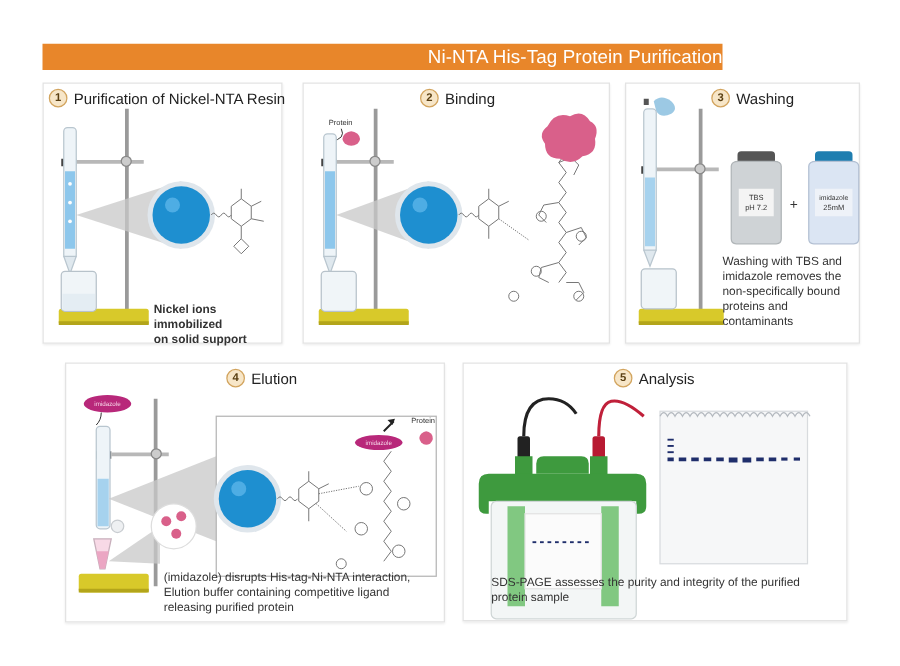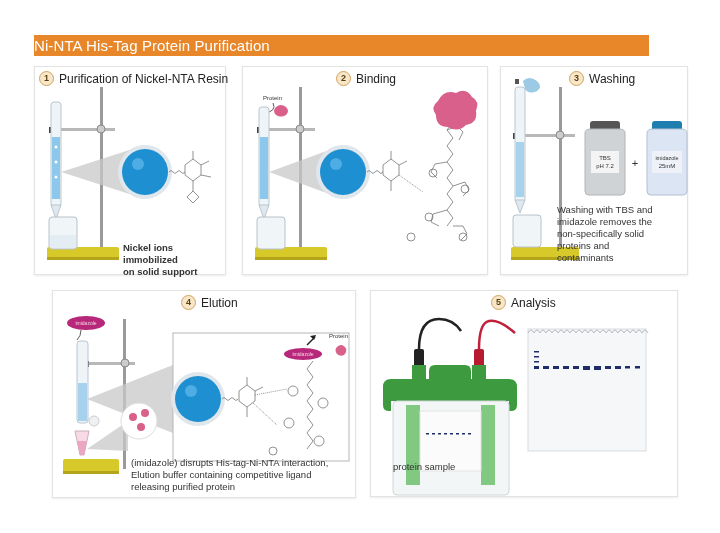--- a/index.html
+++ b/index.html
@@ -1,19 +1,19 @@
 <!DOCTYPE html>
 <html><head>
 <meta charset="utf-8">
 <style>
   html, body { margin:0; padding:0; background:#ffffff; }
   body { width:720px; height:533px; position:relative; overflow:hidden;
          font-family:"Liberation Sans", sans-serif; color:#333; }
-  .banner { position:absolute; left:34px; top:35px; width:615px; height:21px;
-            background:#E8862A; color:#fff; text-align:left; font-size:15px;
+  .banner { position:absolute; left:34px; top:35px; width:544px; height:21px;
+            background:#E8862A; color:#fff; text-align:right; font-size:15px;
             line-height:21px; letter-spacing:0.1px; }
   .panel { position:absolute; background:#fff; border:1px solid #e3e3e3;
            box-shadow:0 1px 2px rgba(0,0,0,0.08); }
   .ptitle { position:absolute; font-size:12px; color:#222; white-space:nowrap;
             display:flex; align-items:center; gap:5px; }
   .badge { display:inline-block; width:13px; height:13px; border-radius:50%;
            background:#f7e6c8; border:1px solid #d2a45e; font-size:9px;
            line-height:13px; text-align:center; color:#5a3f12; font-weight:bold; }
   .caption { position:absolute; font-size:9.5px; line-height:12px; color:#333; }
   svg { position:absolute; left:0; top:0; overflow:visible; }
@@ -138,24 +138,24 @@
     <text x="104" y="93" font-size="6" text-anchor="middle" fill="#333" class="lbl">TBS</text>
     <text x="104" y="101" font-size="6" text-anchor="middle" fill="#333" class="lbl">pH 7.2</text>
     <text x="134" y="100" font-size="11" text-anchor="middle" fill="#333" class="lbl">+</text>
 
     <rect x="151" y="54" width="30" height="10" rx="3" fill="#1f7eb0"></rect>
     <path d="M146 66 q0 -4 6 -4 h28 q6 0 6 4 v58 q0 4 -4 4 h-32 q-4 0 -4 -4z" fill="#dbe5f3" stroke="#b3c0d3"></path>
     <rect x="151" y="84" width="30" height="22" fill="#eef2f8"></rect>
     <text x="166" y="93" font-size="5.5" text-anchor="middle" fill="#333" class="lbl">imidazole</text>
     <text x="166" y="101" font-size="6" text-anchor="middle" fill="#333" class="lbl">25mM</text>
   </svg>
-  <div class="caption" style="left:56px; top:137px;">
+  <div class="caption" style="left:77px; top:137px;">
     <div>Washing with TBS and</div>
     <div>imidazole removes the</div>
-    <div>non-specifically solid</div>
+    <div>non-specifically bound</div>
     <div>proteins and</div>
     <div>contaminants</div>
   </div>
 </div>
 
 <div class="panel" style="left:52px; top:290px; width:302px; height:206px;">
   <div class="ptitle" style="left:128px; top:4px;">
     <span class="badge">4</span>
     <span>Elution</span>
   </div>
@@ -259,15 +259,16 @@
         <rect x="202" y="75" width="6" height="3"></rect>
         <rect x="212" y="75" width="7" height="4"></rect>
         <rect x="223" y="75" width="7" height="4"></rect>
         <rect x="234" y="75" width="6" height="3"></rect>
         <rect x="244" y="75" width="6" height="3"></rect>
         <rect x="254" y="75" width="5" height="2.5"></rect>
         <rect x="264" y="75" width="5" height="2.5"></rect>
     </g>
   </svg>
   <div class="caption" style="left:22px; top:170px;">
+    <div>SDS-PAGE assesses the purity and integrity of the purified</div>
     <div>protein sample</div>
   </div>
 </div>
 
 </body></html>

